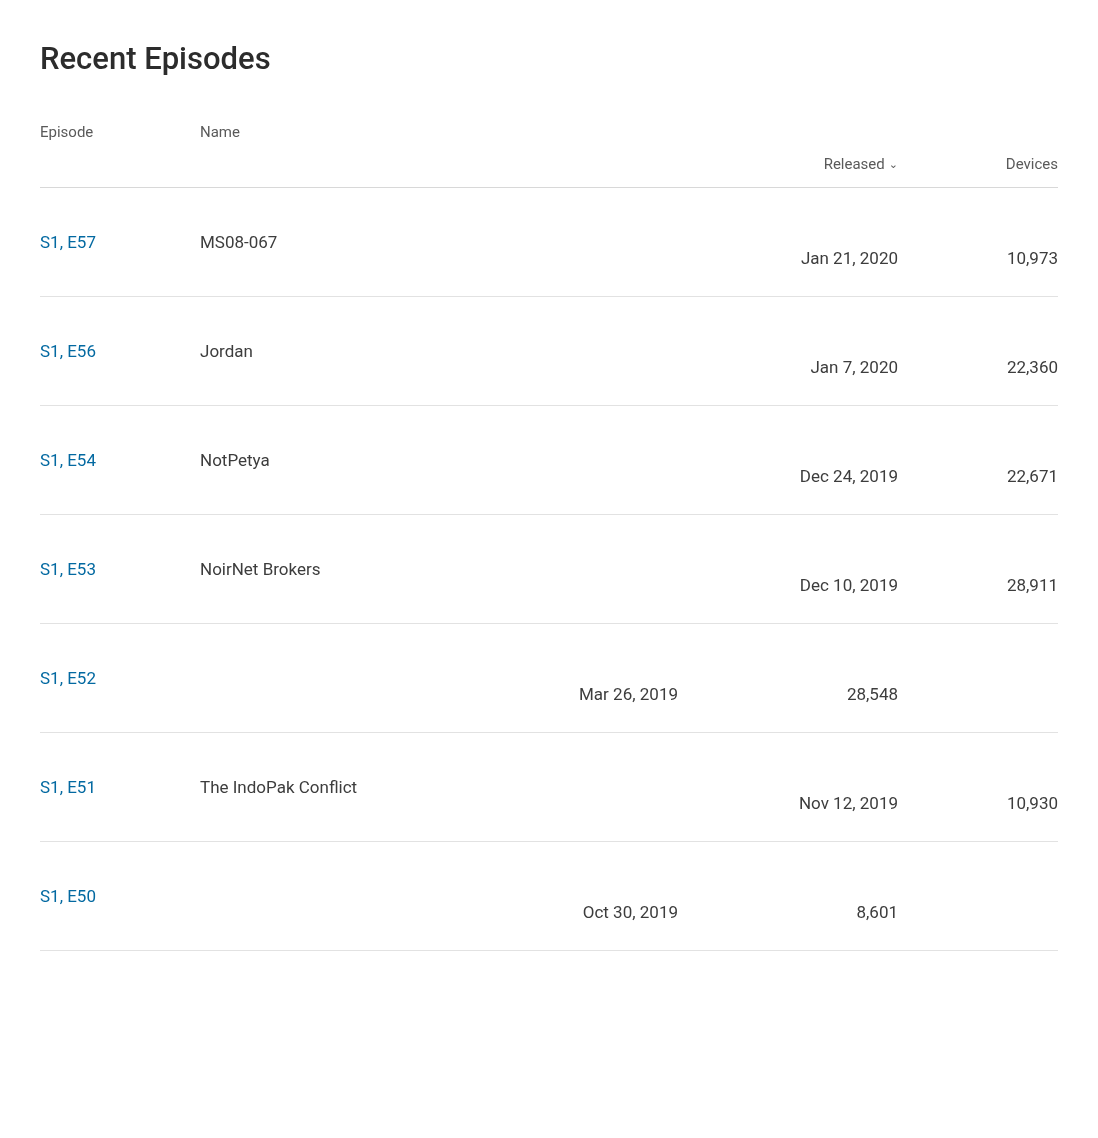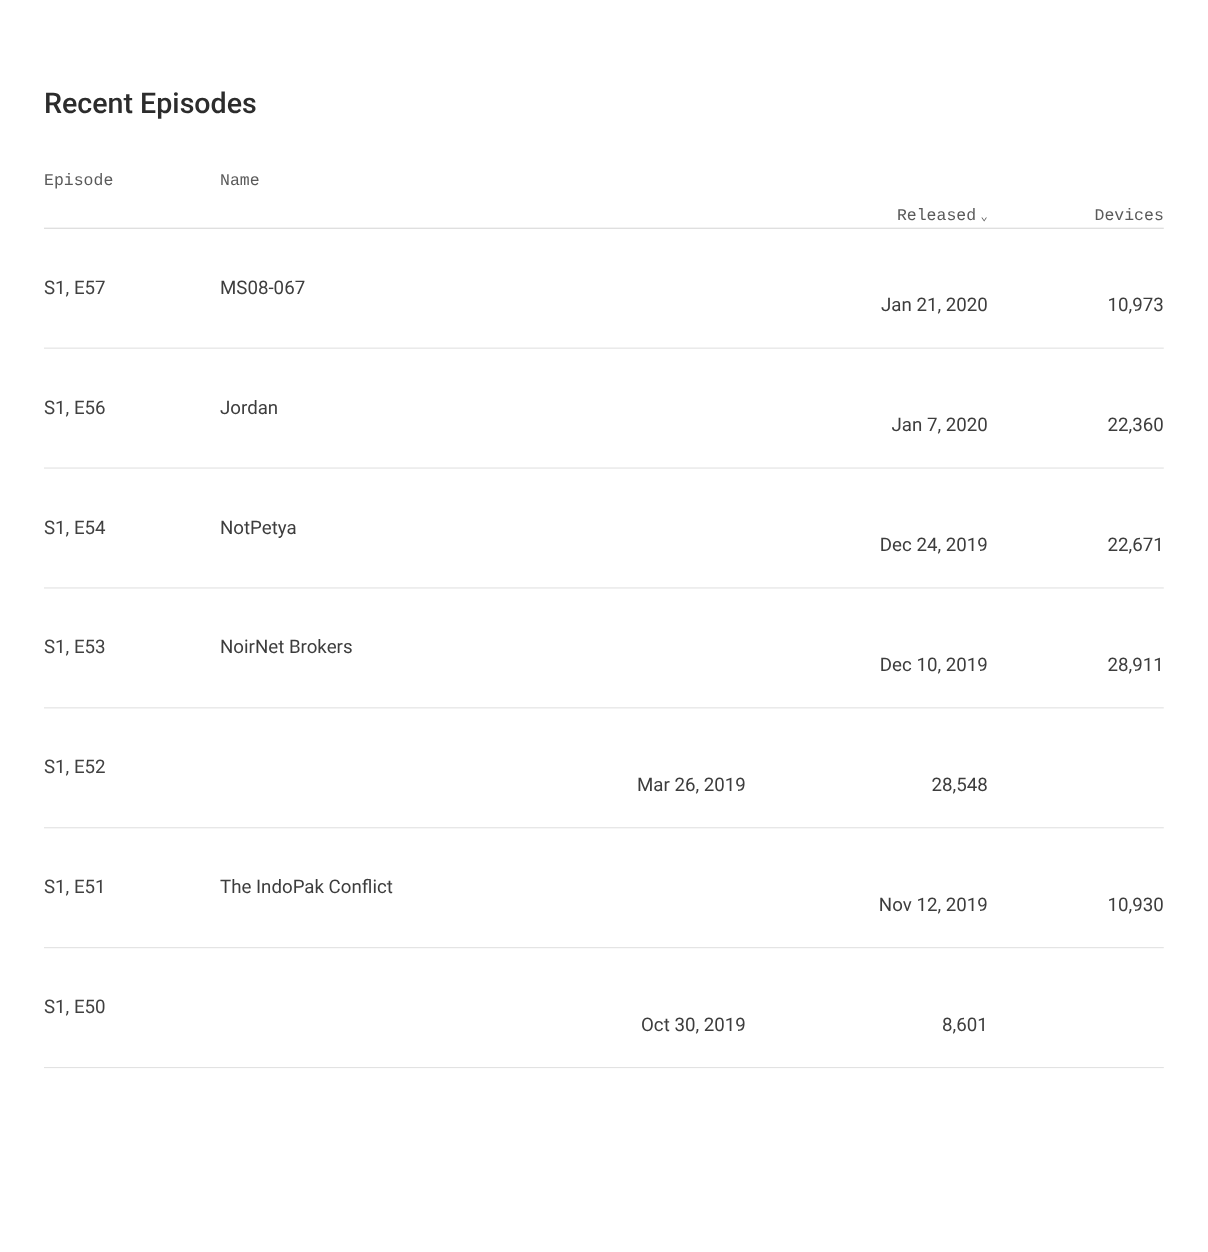--- a/index.html
+++ b/index.html
@@ -11,38 +11,36 @@
     body {
       font-family: -apple-system, BlinkMacSystemFont, 'Segoe UI', Roboto, Helvetica, Arial, sans-serif;
       background-color: #ffffff;
       color: #3d3d3d;
       padding: 40px 40px;
       width: 1098px;
       min-height: 1138px;
     }
 
     .page-title {
-      font-size: 26px;
+      font-size: 31px;
       font-weight: 500;
       color: #2c2c2c;
       margin-bottom: 36px;
-      margin-top: 40px;
     }
 
     .table-container {
       width: 100%;
     }
 
     .table-header {
       display: grid;
       grid-template-columns: 160px 1fr 220px 160px;
-      padding: 10px 0 2px 0;
+      padding: 10px 0 14px 0;
       border-bottom: 1.5px solid #d8d8d8;
       margin-bottom: 0;
-      font-family: Liberation Mono, monospace;
     }
 
     .col-header {
       font-size: 15px;
       color: #5a5a5a;
       font-weight: 400;
     }
 
     .col-header.sortable {
       display: flex;
@@ -75,21 +73,21 @@
       font-size: 17px;
       color: #3d3d3d;
       font-weight: 400;
     }
 
     .col-value.right {
       text-align: right;
     }
 
     .col-value.episode {
-      color: #404040;
+      color: #0369a1;
     }
 
     .col-value.name {
       color: #3d3d3d;
     }
 
     .col-value.released {
       color: #3d3d3d;
     }
 

